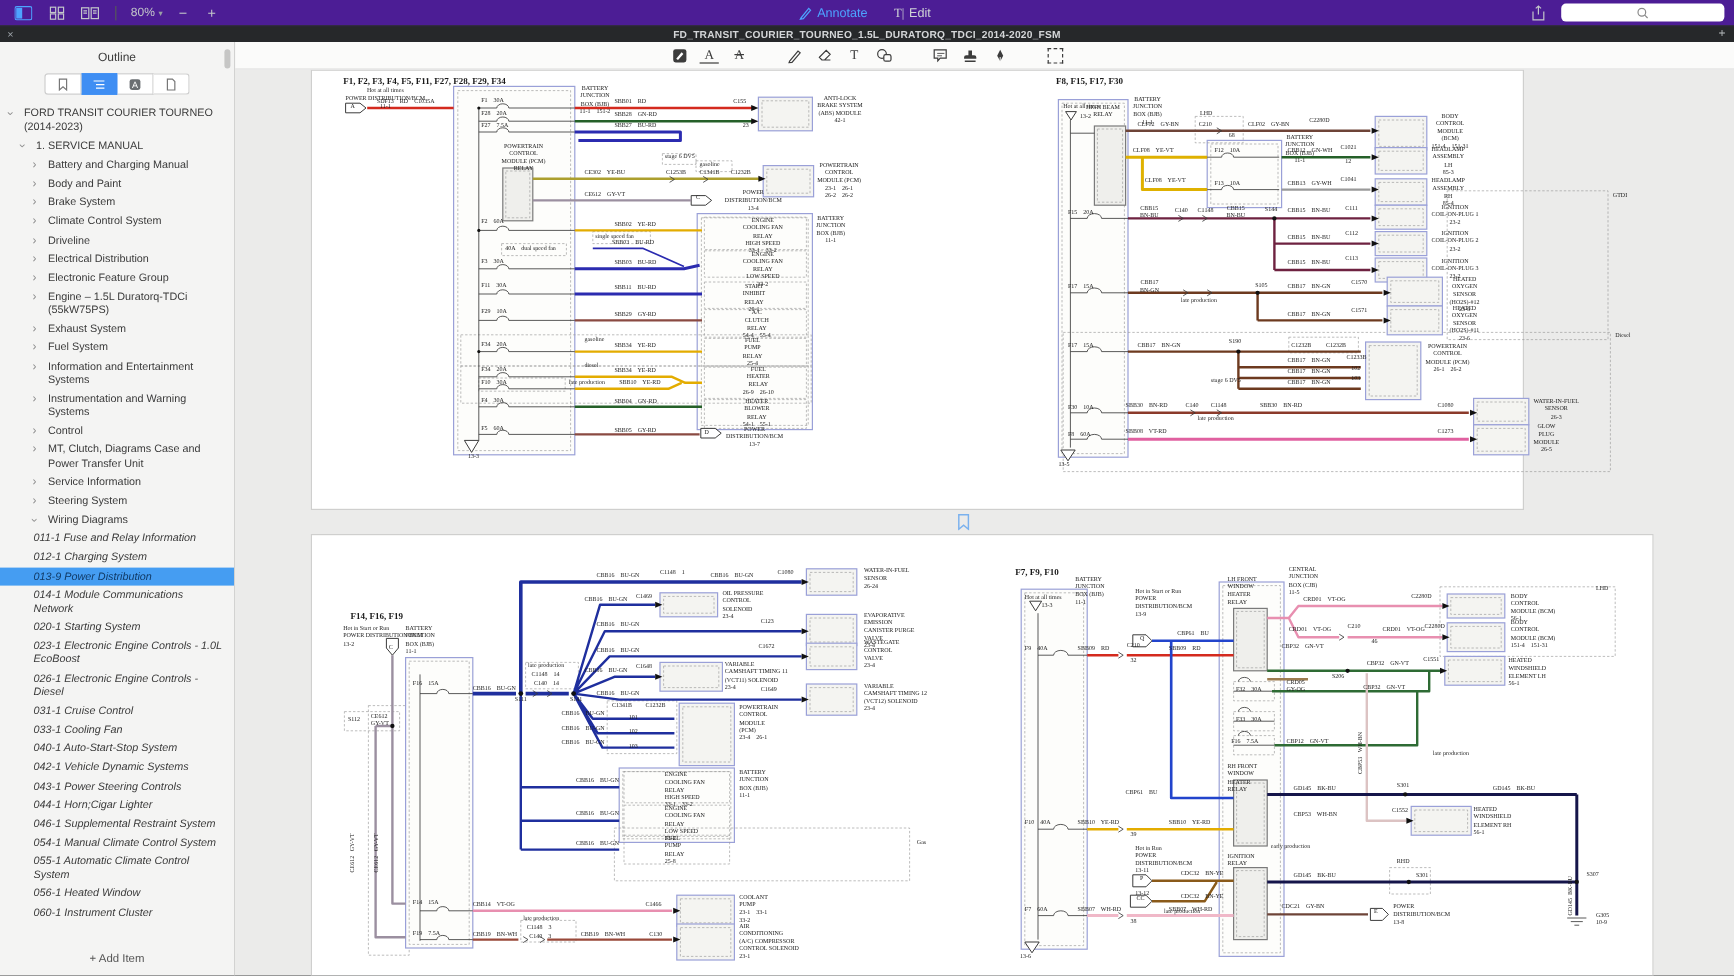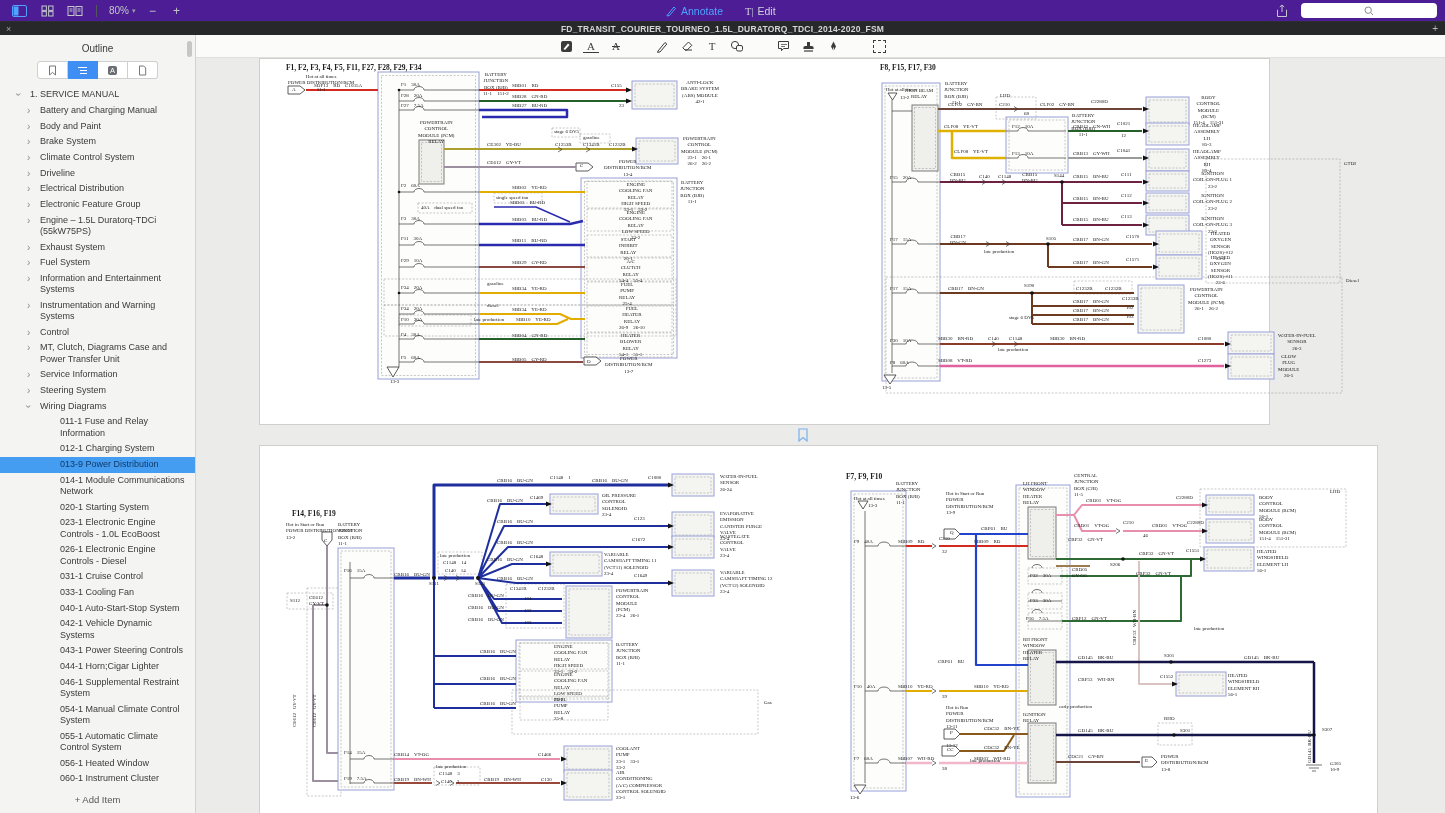--- a/index.html
+++ b/index.html
@@ -31,21 +31,21 @@
   .seg{width:29px;height:16px;background:#fff;border:1px solid #cfcfcf;border-left-width:0;display:flex;align-items:center;justify-content:center;}
   .seg:first-child{border-left-width:1px;border-radius:3px 0 0 3px;}
   .seg:last-child{border-radius:0 3px 3px 0;}
   .seg.on{background:#3f8ef3;border-color:#3f8ef3;}
   .tree{flex:1;overflow:hidden;padding-top:4px;}
   .ti{position:relative;font-size:9px;line-height:11.3px;color:#3a3a3a;padding:2.2px 8px 2.2px 20px;}
   .ti .chev{position:absolute;color:#8d8d8d;font-size:10px;line-height:11px;}
   .ti.l0{padding-left:20px;} .ti.l0 .chev{left:7px;}
   .ti.l1{padding-left:30px;} .ti.l1 .chev{left:17px;}
   .ti.l2{padding-left:40px;} .ti.l2 .chev{left:27px;}
-  .ti.l3{padding-left:60px;}
+  .ti.l3{padding-left:28px;font-style:italic;}
   .ti.d .chev{display:inline-block;transform:rotate(90deg);}
   .ti.sel{background:#459df2;color:#113a66;}
   .add-item{text-align:center;font-size:9.5px;color:#555;padding:6px 0 8px 0;}
   .sb-thumb{position:absolute;right:3px;top:6px;width:5px;height:16px;border-radius:3px;background:#c6c6c5;}
   
   .main{flex:1;display:flex;flex-direction:column;position:relative;}
   .astrip{height:23px;background:#fbfbfa;border-bottom:1px solid #e0e0df;display:flex;align-items:center;gap:9px;padding-left:362px;box-sizing:border-box;color:#3c3c3c;}
   .astrip .ai{display:inline-flex;align-items:center;justify-content:center;width:16px;height:16px;font-size:11px;}
   .astrip .gap{width:12px;}
   .aA{font-family:"Liberation Serif",serif;font-size:11px;}
@@ -164,20 +164,21 @@
             <text x="5.5" y="8.2" font-size="7.5" fill="#fff" text-anchor="middle" font-family="Liberation Sans">A</text>
           </svg>
       </span>
       <span class="seg">
         <svg width="9" height="11" viewBox="0 0 9 11">
             <path d="M1.5,1 h4.2 L7.7,3 V10 H1.5 Z" fill="none" stroke="#777"></path>
           </svg>
       </span>
     </div>
     <div class="tree">
+        <div class="ti l0 d"><span class="chev">›</span><span class="tlabel">FORD TRANSIT COURIER TOURNEO (2014-2023)</span></div>
         <div class="ti l1 d"><span class="chev">›</span><span class="tlabel">1. SERVICE MANUAL</span></div>
         <div class="ti l2 c"><span class="chev">›</span><span class="tlabel">Battery and Charging Manual</span></div>
         <div class="ti l2 c"><span class="chev">›</span><span class="tlabel">Body and Paint</span></div>
         <div class="ti l2 c"><span class="chev">›</span><span class="tlabel">Brake System</span></div>
         <div class="ti l2 c"><span class="chev">›</span><span class="tlabel">Climate Control System</span></div>
         <div class="ti l2 c"><span class="chev">›</span><span class="tlabel">Driveline</span></div>
         <div class="ti l2 c"><span class="chev">›</span><span class="tlabel">Electrical Distribution</span></div>
         <div class="ti l2 c"><span class="chev">›</span><span class="tlabel">Electronic Feature Group</span></div>
         <div class="ti l2 c"><span class="chev">›</span><span class="tlabel">Engine – 1.5L Duratorq-TDCi (55kW75PS)</span></div>
         <div class="ti l2 c"><span class="chev">›</span><span class="tlabel">Exhaust System</span></div>

